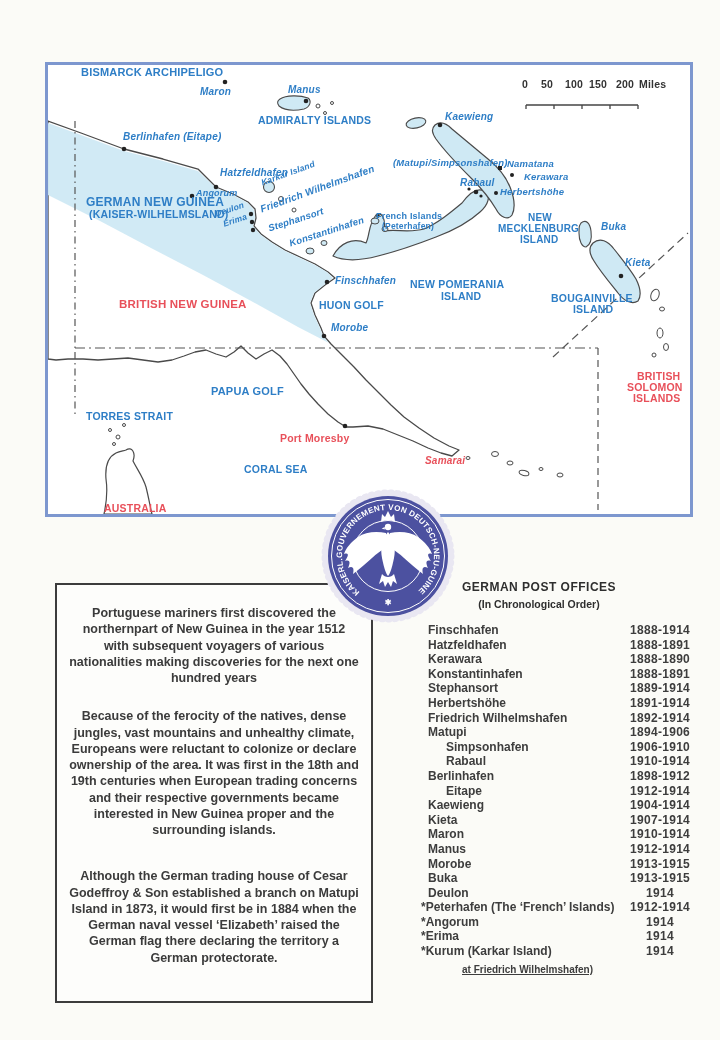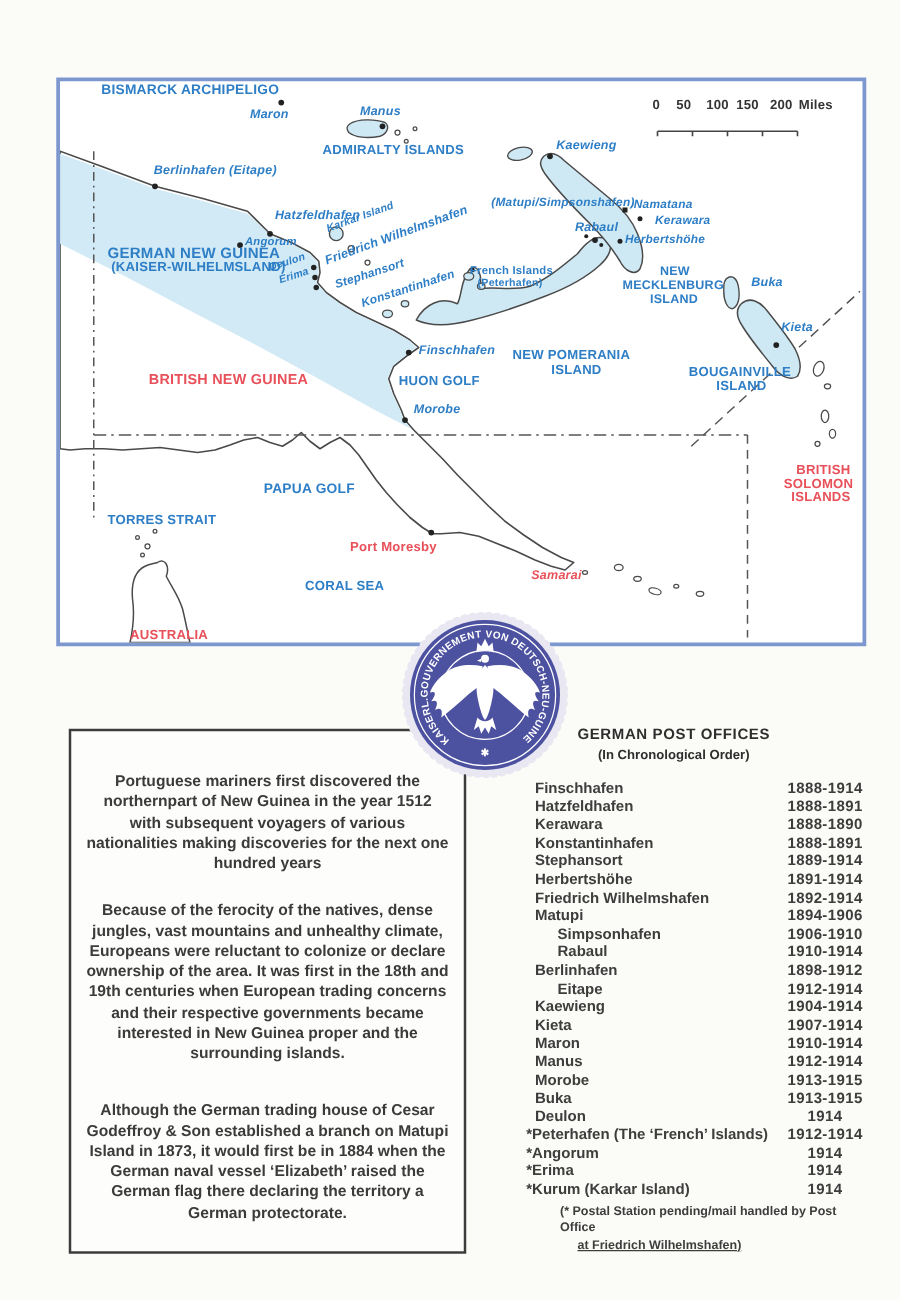--- a/index.html
+++ b/index.html
@@ -29,21 +29,21 @@
   
   .seal{position:absolute;left:318px;top:486px;width:140px;height:140px;z-index:5;}
   
   .bg-box{
     position:absolute;left:55px;top:583px;width:318px;height:420px;
     border:2px solid #3c3c3c;background:#fdfdfb;box-sizing:border-box;
     padding:8px 12px;text-align:center;color:#3b3b3b;z-index:2;
   }
   .bg-title{font-size:15px;font-weight:bold;letter-spacing:1.5px;color:#2c2c2c;margin-top:2px;}
   .bg-para{font-size:12.5px;font-weight:bold;line-height:1.3;}
-  .bg-para.p1{margin-top:24px;}
+  .bg-para.p1{margin-top:12px;}
   .bg-para.p2{margin-top:22px;}
   .bg-para.p3{margin-top:30px;}
   
   .po{position:absolute;left:388px;top:580px;width:302px;color:#2e2e2e;}
   .po-title{text-align:center;font-size:12px;font-weight:bold;letter-spacing:.5px;}
   .po-sub{text-align:center;font-size:10.5px;font-weight:bold;margin-top:4px;}
   .po-list{margin-top:13px;}
   .po-row{display:flex;align-items:baseline;padding-left:40px;height:14.6px;
     font-size:12px;font-weight:bold;color:#3d3d3d;white-space:nowrap;}
   .po-row .po-name{flex:1;overflow:visible;}
@@ -344,16 +344,15 @@
         <span class="po-name">*Erima</span>
         <span class="po-years">1914</span>
       </div>
 
       <div class="po-row star">
         <span class="po-name">*Kurum  (Karkar Island)</span>
         <span class="po-years">1914</span>
       </div>
     </div>
   <div class="po-foot">
-    <div class="l1">(* Postal Station pending/mail handled by Post Office</div>
     <div class="l2">at Friedrich Wilhelmshafen)</div>
   </div>
 </div>
 
 </body></html>

